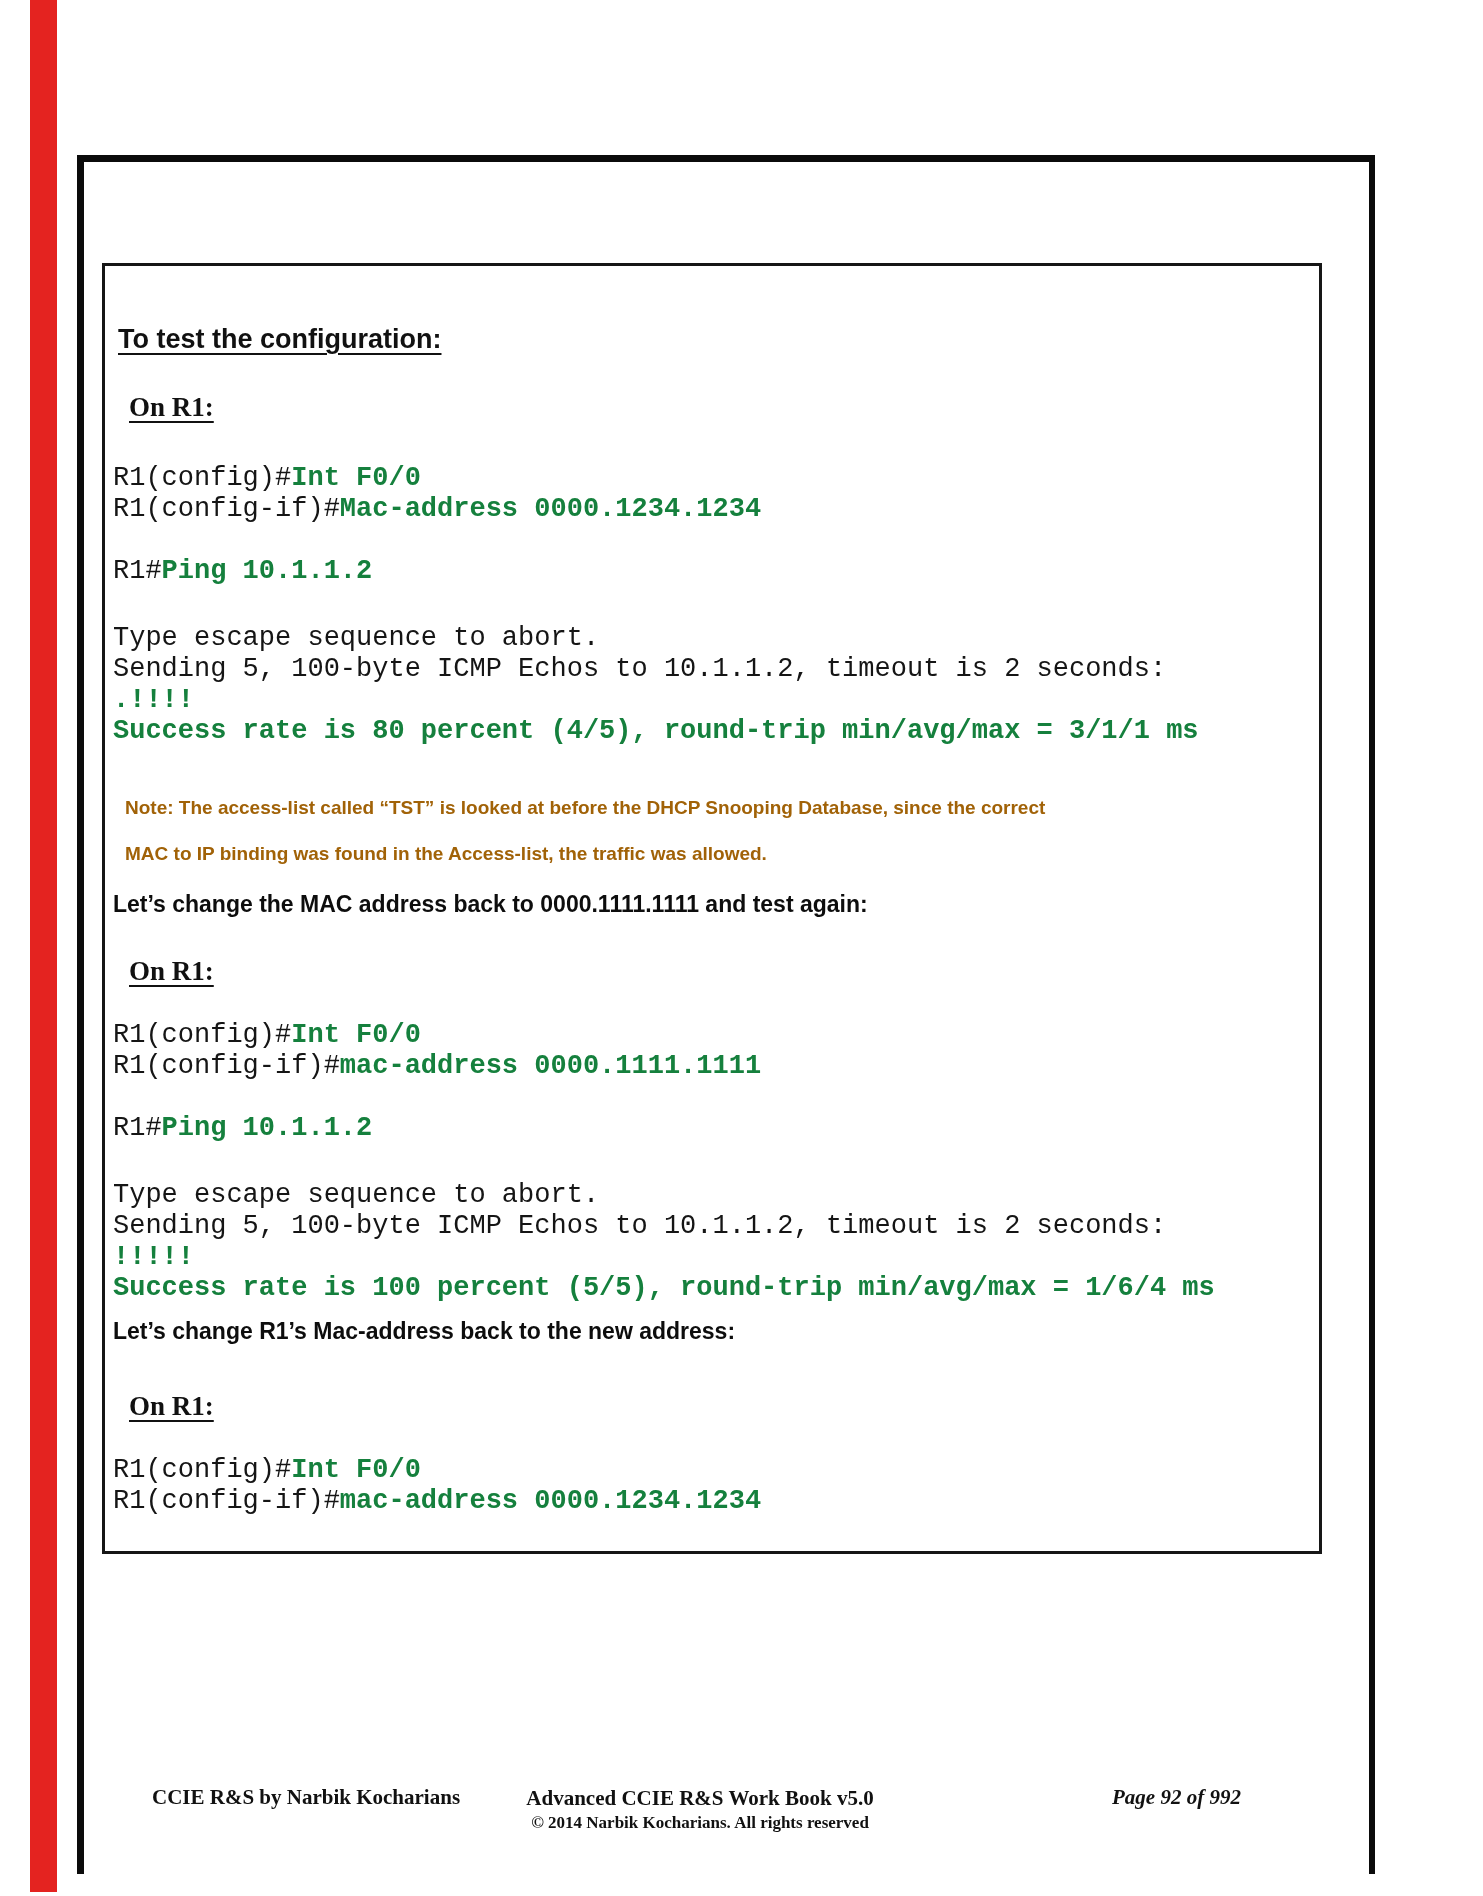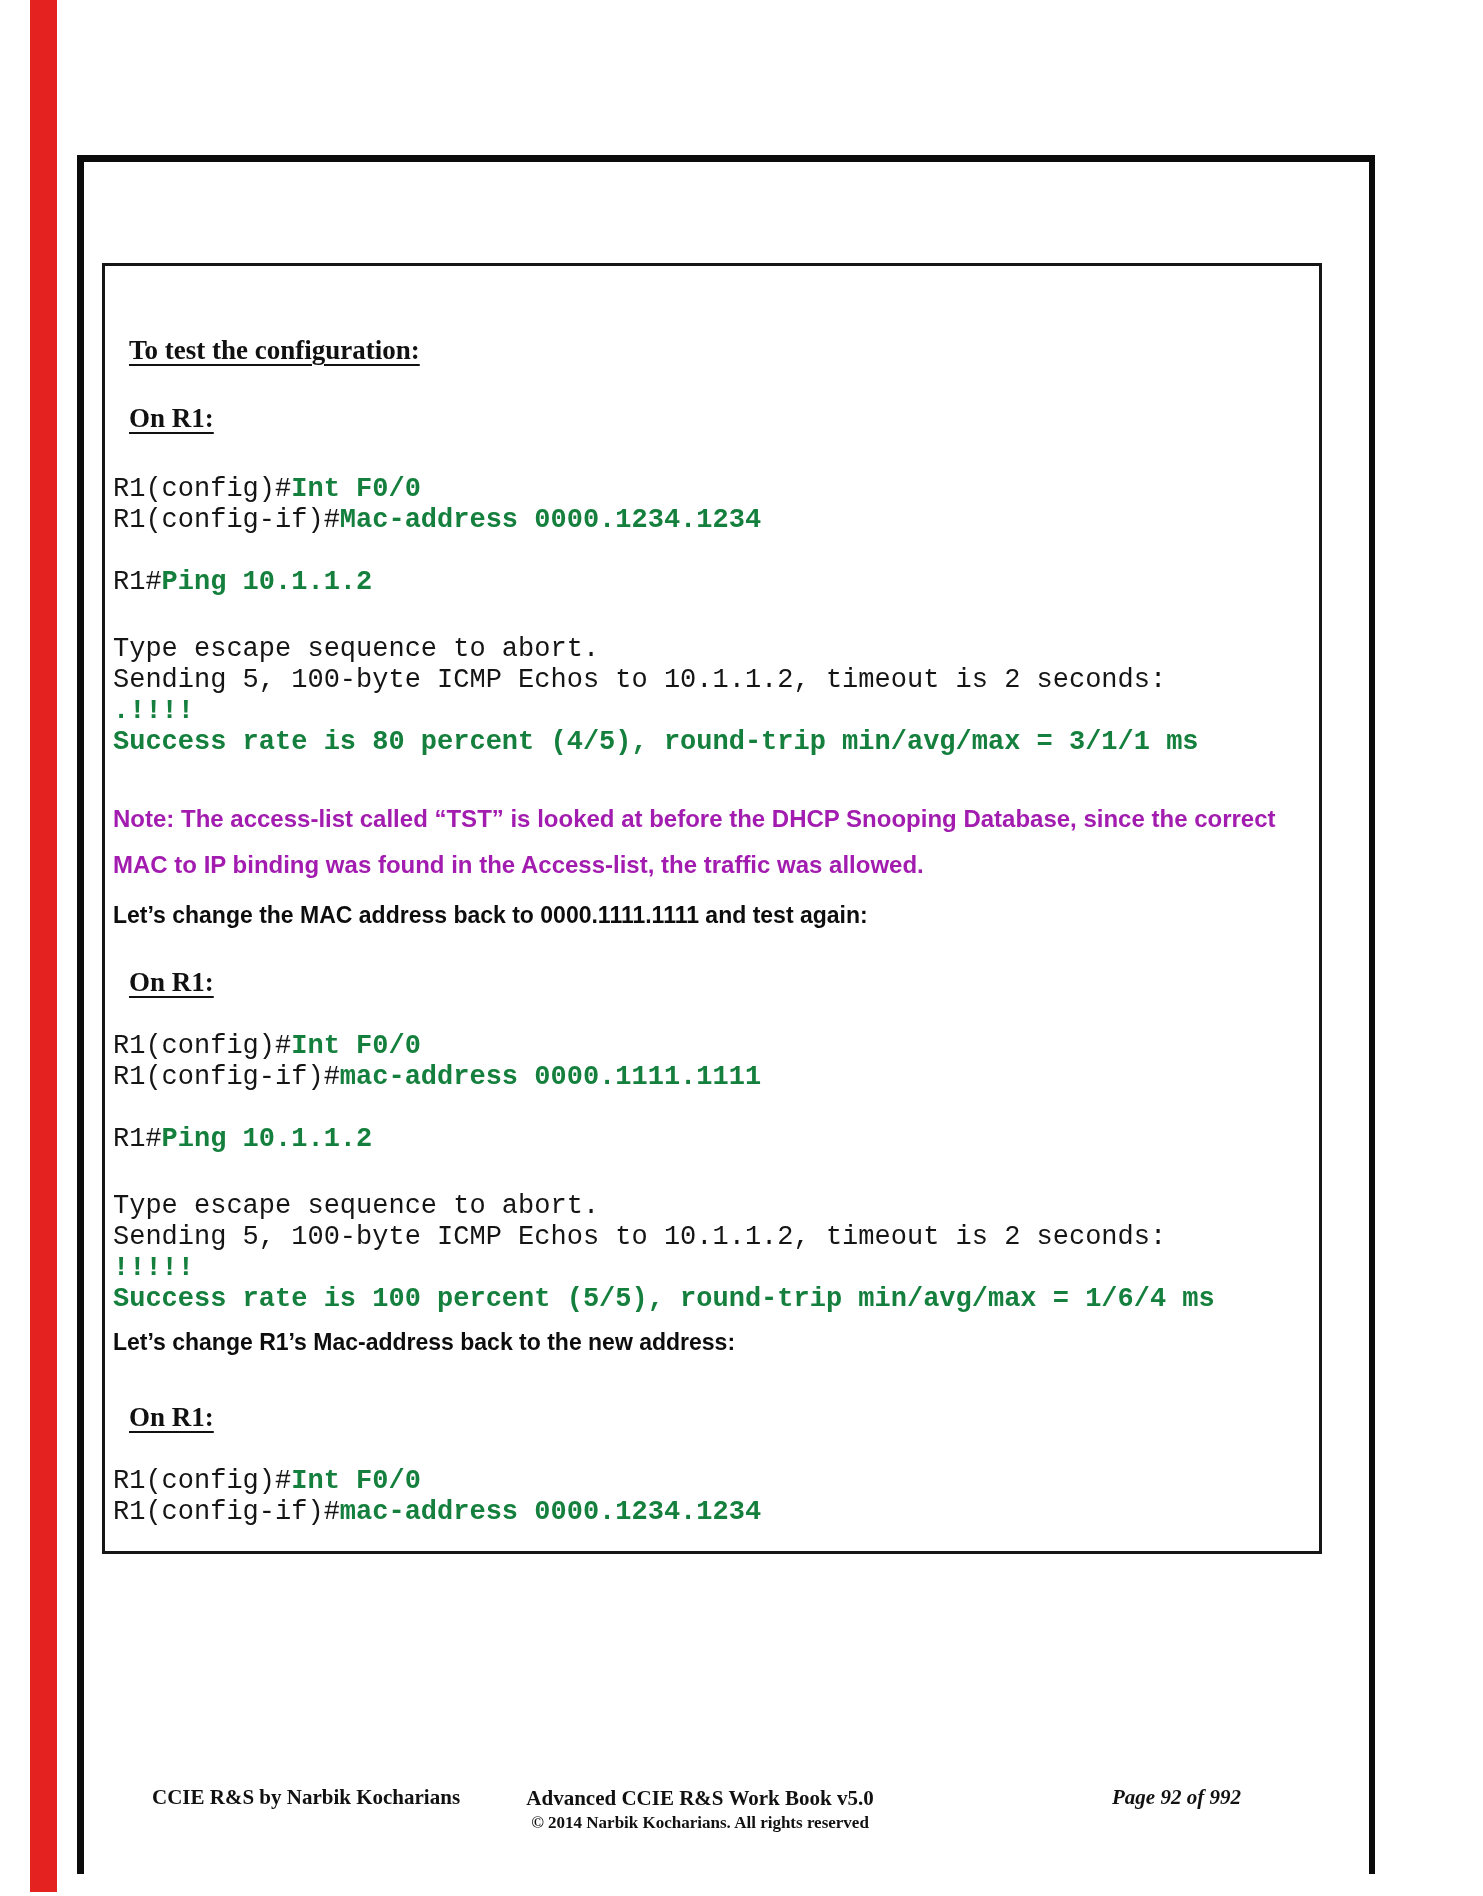--- a/index.html
+++ b/index.html
@@ -24,25 +24,25 @@
     border-bottom:none;
   }
   .inner-box{
     position:absolute;left:18px;top:101px;
     width:1220px;height:1291px;
     border:3px solid #161616;
     box-sizing:border-box;
     padding:52px 14px 0 8px;
   }
   .doc-heading{
-    font-family:Liberation Serif, serif;
+    font-family:Liberation Sans, sans-serif;
     font-weight:bold;font-size:27px;line-height:32px;
     text-decoration:underline;
     text-underline-offset:5px;
-    margin:16px;
+    margin:5px;
   }
   .sec-title{
     font-family:"Liberation Serif", serif;
     font-weight:bold;font-size:27px;line-height:32px;
     text-decoration:underline;
     text-underline-offset:5px;
     margin:16px;
   }
   .mt-h2a{margin-top:36px;}
   .mt-cfg{margin-top:40px;}
@@ -56,23 +56,24 @@
   .mt-h2c{margin-top:43px;}
   .code{
     font-family:"Liberation Mono", monospace;
     font-size:27px;line-height:31px;
     white-space:nowrap;
     color:#151515;
   }
   .code b{font-weight:bold;color:#15803d;}
   .note-text{
     font-family:"Liberation Sans", sans-serif;
-    font-weight:bold;font-size:24px;line-height:46px;
-    color:#a21caf;
+    font-weight:bold;font-size:19px;line-height:46px;
+    color:#a16207;
     white-space:nowrap;
+    margin-left:12px;
   }
   .transition{
     font-family:"Liberation Sans", sans-serif;
     font-weight:bold;font-size:23px;line-height:32px;
     color:#0d0d0d;
     white-space:nowrap;
     margin-top:11px;
   }
   .footer-left{
     position:absolute;left:152px;top:1785px;

